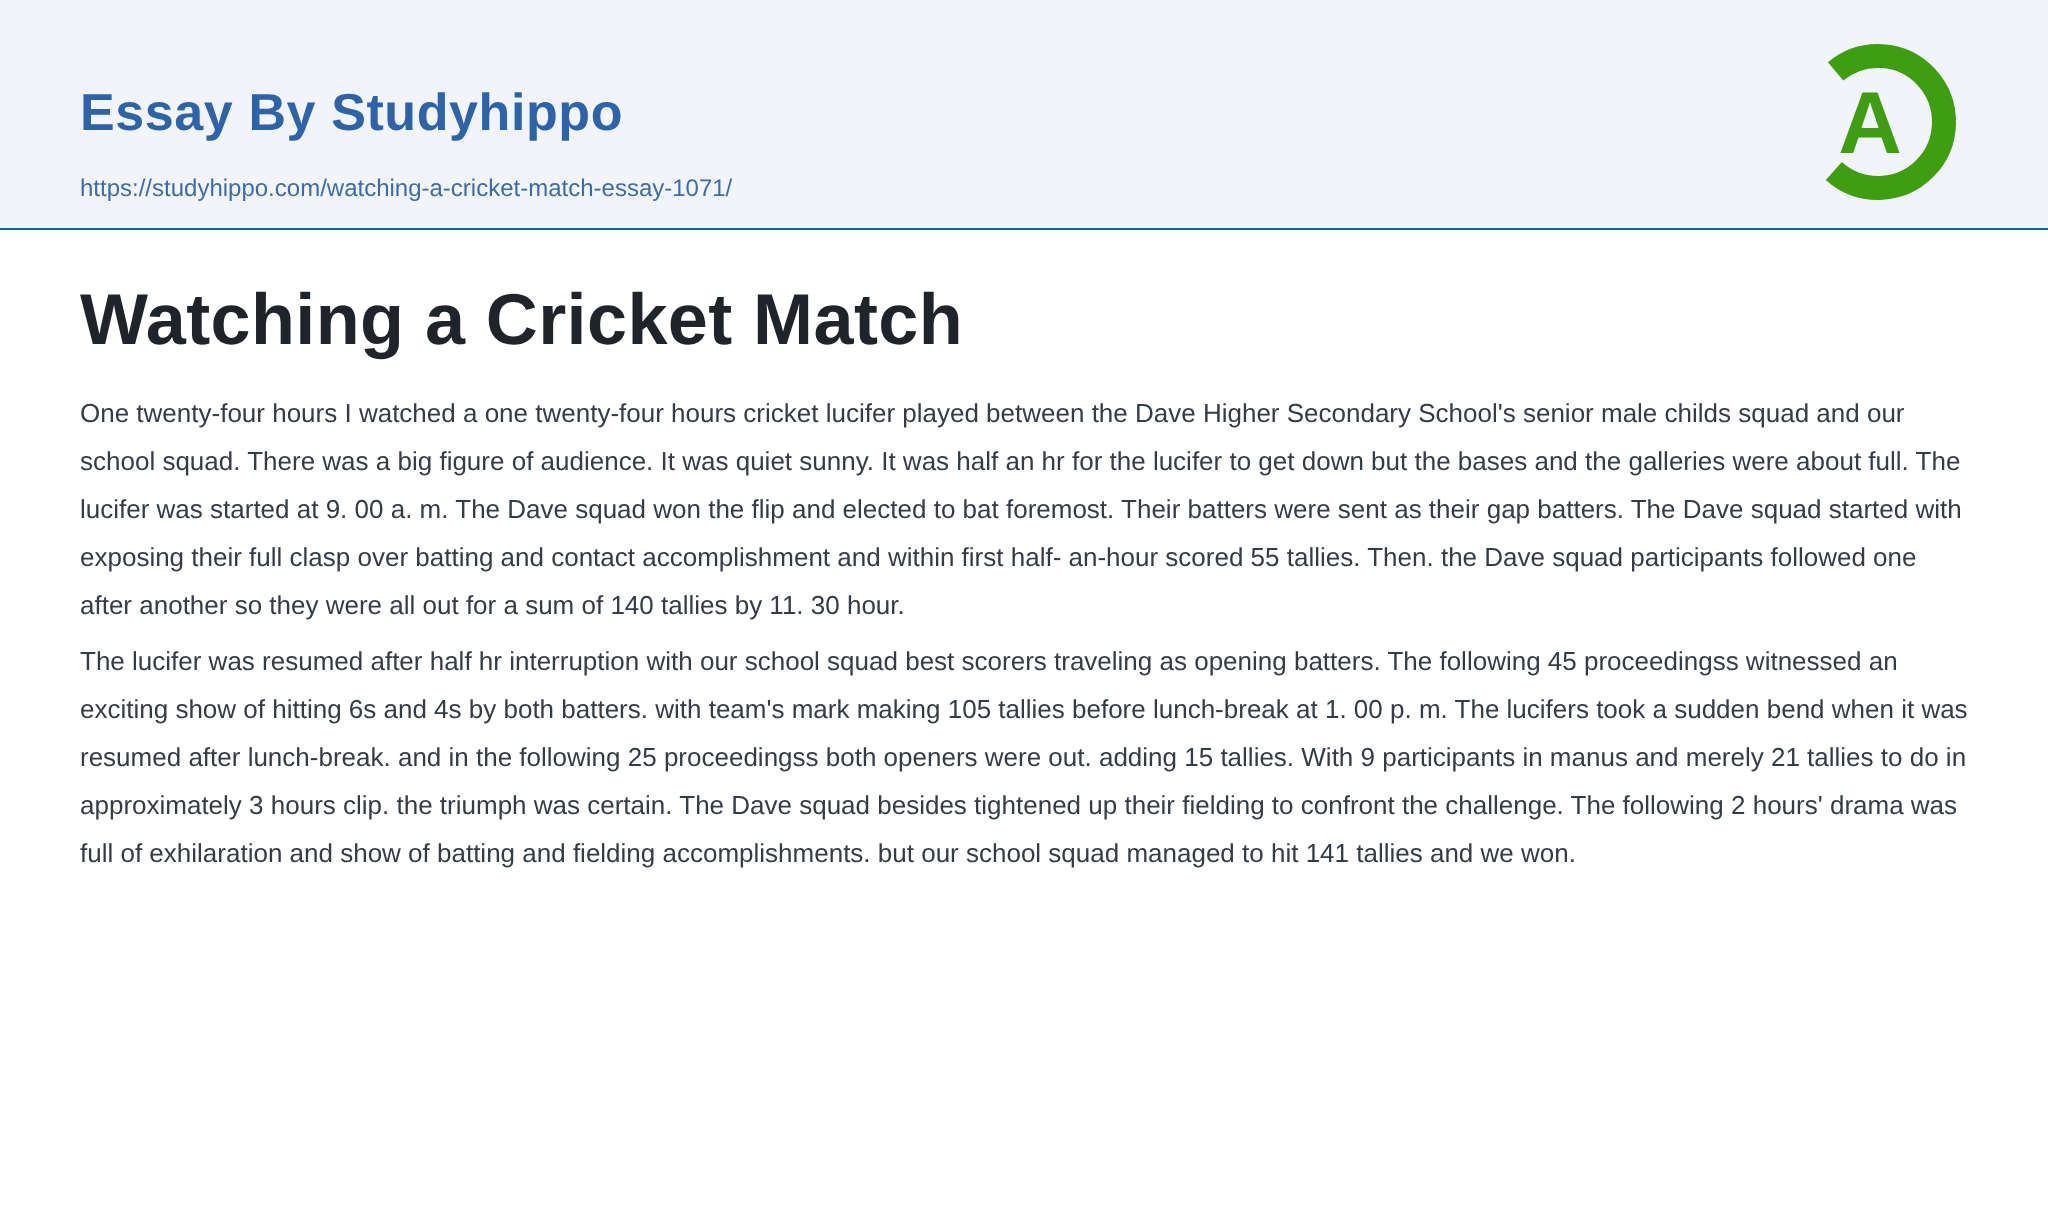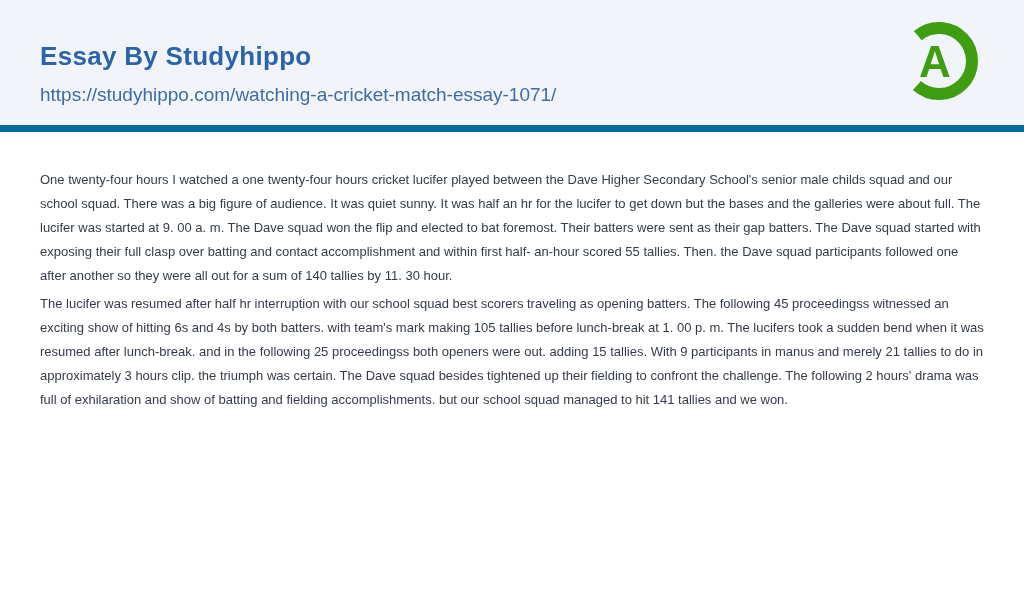--- a/index.html
+++ b/index.html
@@ -14,36 +14,36 @@
   *{margin:0;padding:0;box-sizing:border-box;}
   html,body{
     width:1024px;height:609px;
     background:var(--page-bg);
     font-family:"Liberation Sans","DejaVu Sans",sans-serif;
     overflow:hidden;
   }
   .header{
     position:relative;
     width:100%;
-    height:132px;
+    height:115px;
     background:var(--header-bg);
-    border-bottom:7px solid #0369a1;
+    border-bottom:1px solid #0369a1;
     padding:42px 0 0 40px;
   }
   .brand{
     font-size:26px;
     font-weight:700;
     letter-spacing:.3px;
     color:var(--brand-blue);
     line-height:28px;
   }
   .page-url{
     display:inline-block;
     margin-top:15px;
-    font-size:19px;
+    font-size:12px;
     color:var(--link-blue);
     text-decoration:none;
     line-height:19px;
     cursor:pointer;
   }
   .logo{
     position:absolute;
     top:15px;
     right:39px;
     width:92px;
@@ -85,15 +85,16 @@
   <a class="page-url">https://studyhippo.com/watching-a-cricket-match-essay-1071/</a>
   <div class="logo">
     <svg viewBox="-46 -46 92 92">
       <path class="arc" d="M -21.2 -25.3 A 33 33 0 1 1 -22.1 24.5"></path>
       <text class="letter" x="-4" y="15.5" text-anchor="middle">A</text>
     </svg>
   </div>
 </header>
 
 <main class="article">
+  <h1 class="article-title">Watching a Cricket Match</h1>
   <p>One twenty-four hours I watched a one twenty-four hours cricket lucifer played between the Dave Higher Secondary School's senior male childs squad and our school squad. There was a big figure of audience. It was quiet sunny. It was half an hr for the lucifer to get down but the bases and the galleries were about full. The lucifer was started at 9. 00 a. m. The Dave squad won the flip and elected to bat foremost. Their batters were sent as their gap batters. The Dave squad started with exposing their full clasp over batting and contact accomplishment and within first half- an-hour scored 55 tallies. Then. the Dave squad participants followed one after another so they were all out for a sum of 140 tallies by 11. 30 hour.</p>
   <p>The lucifer was resumed after half hr interruption with our school squad best scorers traveling as opening batters. The following 45 proceedingss witnessed an exciting show of hitting 6s and 4s by both batters. with team's mark making 105 tallies before lunch-break at 1. 00 p. m. The lucifers took a sudden bend when it was resumed after lunch-break. and in the following 25 proceedingss both openers were out. adding 15 tallies. With 9 participants in manus and merely 21 tallies to do in approximately 3 hours clip. the triumph was certain. The Dave squad besides tightened up their fielding to confront the challenge. The following 2 hours' drama was full of exhilaration and show of batting and fielding accomplishments. but our school squad managed to hit 141 tallies and we won.</p>
 </main>
 
 </body></html>

